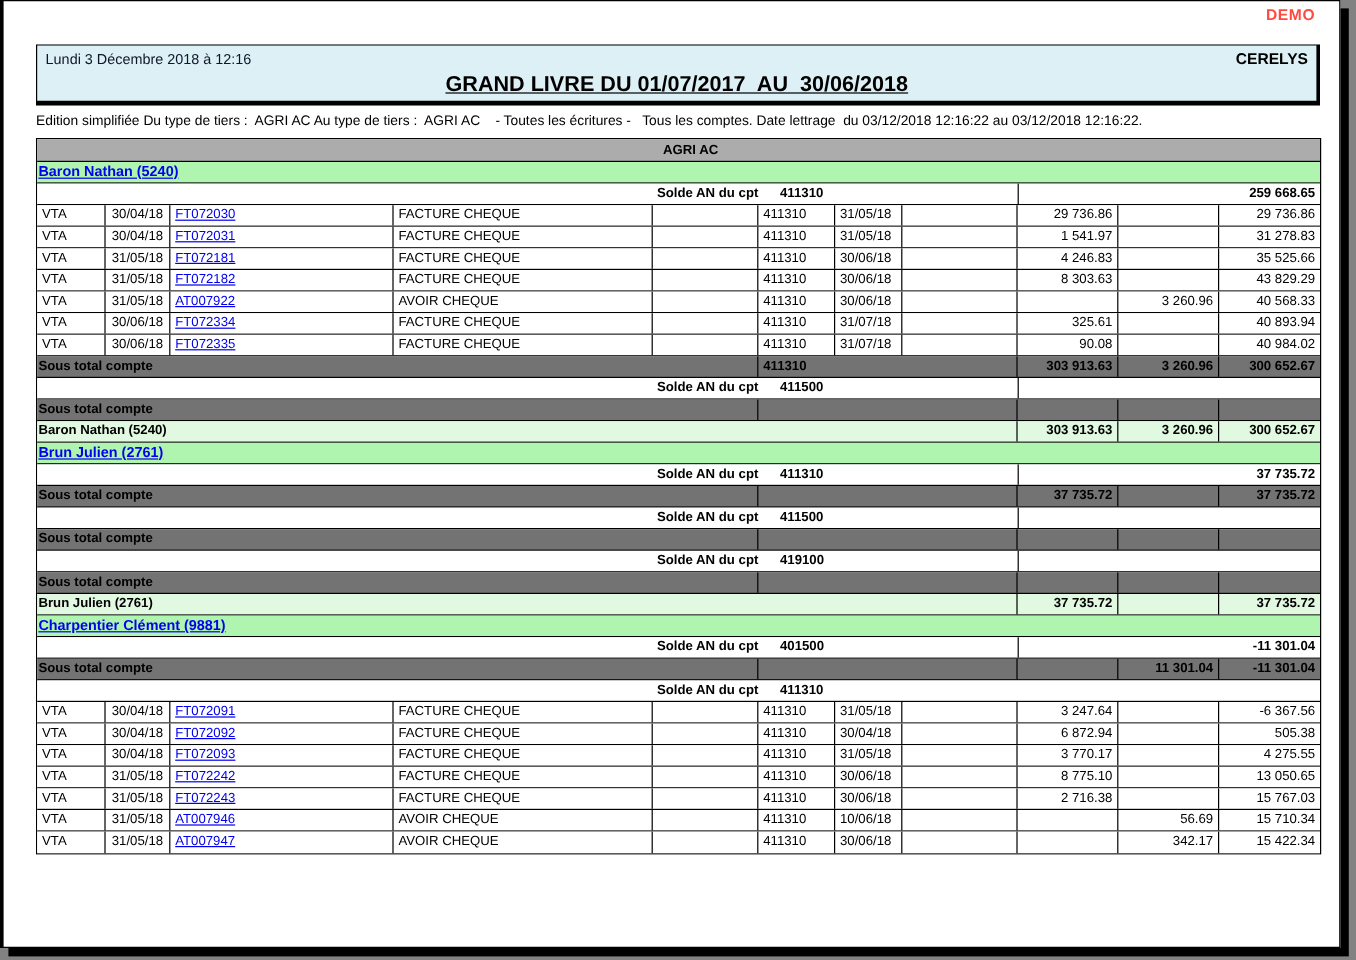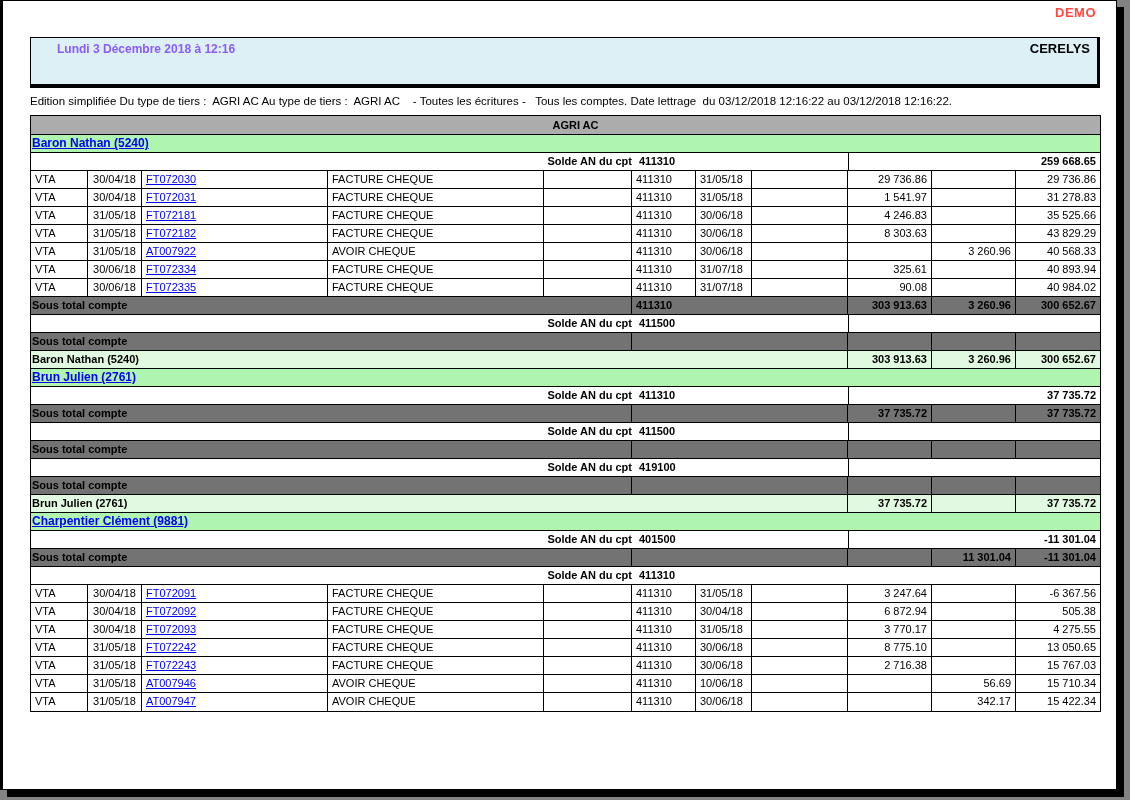--- a/index.html
+++ b/index.html
@@ -25,21 +25,21 @@
   }
   .content { padding: 36px 0 0 27px; }
   .header-box {
     position: relative;
     width: 1070px; height: 51px;
     background: #ddf0f6;
     border: 1px solid #000;
     border-right-width: 3px;
     border-bottom-width: 4px;
   }
-  .hb-date { position: absolute; left: 7px; top: 4px; color: #8b5cf6; font-weight: bold; font-size: 12px; margin-left: 19px; }
+  .hb-date { position: absolute; left: 7px; top: 4px; color: #0f172a; font-weight: normal; font-size: 12px; }
   .hb-company { position: absolute; right: 7px; top: 3px; color: #000; font-weight: bold; font-size: 13px; }
   .hb-title {
     position: absolute; left: 0; right: 0; bottom: 3px;
     text-align: center; font-weight: bold; font-size: 18px;
     text-decoration: underline; white-space: pre; color: #000;
   }
   .subtitle { margin-top: 7px; font-size: 11.5px; white-space: pre; color: #000; }
 
   .thead {
     display: flex; width: 1071px; height: 21px;
@@ -68,37 +68,38 @@
   .pl4 { padding-left: 4px; }
   .pl3 { padding-left: 1px; }
   .center { text-align: center; }
 
   .c-jl { width: 57px; }  .c-date { width: 54px; }  .c-piece { width: 186px; }
   .c-int { width: 216px; } .c-orig { width: 88px; }  .c-cpt { width: 64px; }
   .c-val { width: 56px; }  .c-let { width: 96px; }   .c-deb { width: 84px; }
   .c-cre { width: 84px; }  .c-sol { width: 84px; }
   .c-601 { width: 601px; } .c-216 { width: 216px; }
   .c-817 { width: 817px; } .c-252 { width: 252px; }
-  .c-left817 { width: 817px; display: flex; }
+  .c-left817 { width: 817px; display: flex; gap: 11px; }
   .san-label { width: 601px; text-align: right; }
   .san-num { padding-left: 7px; }
 
   a.piece-link { color: #0000ee; text-decoration: underline; font-weight: normal; }
   a.client-link { color: #0000ee; text-decoration: underline; font-weight: bold; font-size: 12px; }
 </style>
 </head>
 <body>
 
 <div class="page">
   <div class="demo">DEMO</div>
   <div class="content">
 
     <div class="header-box">
       <div class="hb-date">Lundi 3 Décembre 2018 à 12:16</div>
       <div class="hb-company">CERELYS</div>
+      <div class="hb-title">GRAND LIVRE DU 01/07/2017  AU  30/06/2018</div>
     </div>
 
     <div class="subtitle">Edition simplifiée Du type de tiers :  AGRI AC Au type de tiers :  AGRI AC    - Toutes les écritures -   Tous les comptes. Date lettrage  du 03/12/2018 12:16:22 au 03/12/2018 12:16:22.</div>
 
 
     <div class="tbody">
         <div class="row r-section">
           <div class="cell c-full">AGRI AC</div>
         </div>
         <div class="row r-client_header">

